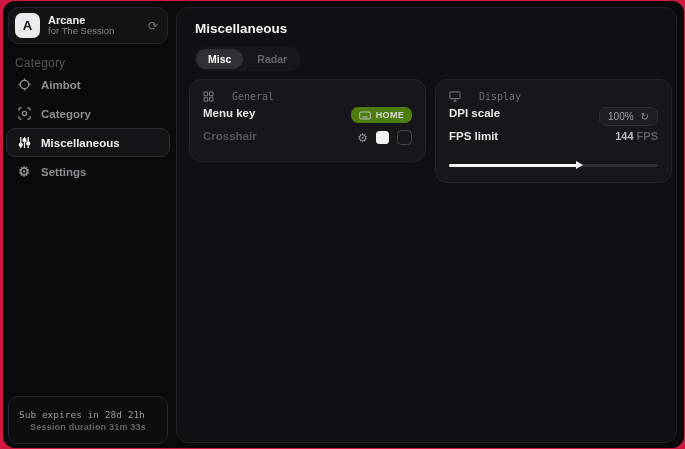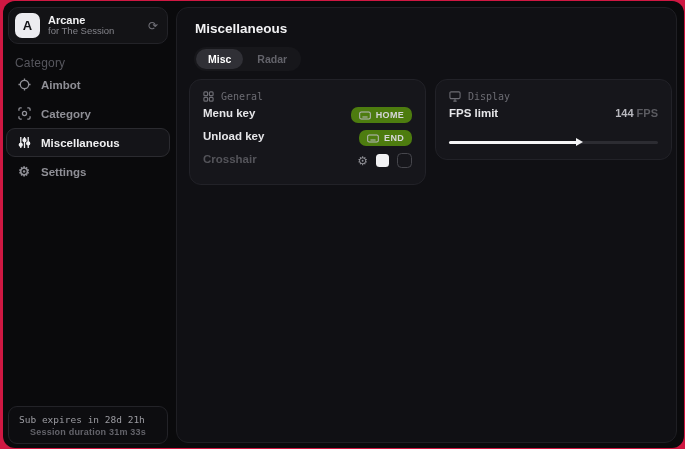--- a/index.html
+++ b/index.html
@@ -38,21 +38,21 @@
   .nav-item {
     height:29px; display:flex; align-items:center; gap:10px;
     padding-left:10px; color:#8f8f96; font-size:11.5px; font-weight:600;
     border:1px solid transparent; border-radius:9px; cursor:pointer;
   }
   .nav-item.active { background:#141418; border-color:#2b2b30; color:#f0f0f2; }
   .nav-icon { width:14px; height:14px; display:flex; align-items:center; justify-content:center; flex:none; }
   .nav-icon svg { display:block; }
 
   .side-footer {
-    position:absolute; left:5px; bottom:4px; width:160px; height:38px;
+    position:absolute; left:5px; bottom:4px; width:160px; height:48px;
     border:1px solid #232328; border-radius:9px; background:#0d0d10;
     padding:5px 10px; display:flex; flex-direction:column; justify-content:center;
   }
   .foot-line1 { font-family:"DejaVu Sans Mono", monospace; font-size:9.5px; color:#9c9ca2; }
   .foot-line2 { font-size:9px; font-weight:bold; color:#63636a; margin-top:2px; letter-spacing:.2px;text-align:center; }
 
   
   .main {
     position:absolute; left:173px; top:6px; width:501px; height:436px;
     background:#101014; border:1px solid #1f1f24; border-radius:12px;
@@ -68,21 +68,21 @@
     color:#63636a; cursor:pointer;
   }
   .tab.active { background:#303036; color:#ffffff; }
 
   .cards { position:absolute; left:12px; top:71px; display:flex; gap:9px; align-items:flex-start; }
   .card {
     width:237px; background:#16161b; border:1px solid #222228;
     border-radius:12px; padding:11px 13px 13px;
   }
   .card-head {
-    display:flex; align-items:center; gap:7px;
+    display:flex; align-items:center; gap:18px;
     color:#6c6c73; font-family:"DejaVu Sans Mono", monospace; font-size:10px;
   }
   .card-head svg { display:block; }
 
   .row {
     margin-top:5px; height:18px;
     display:flex; align-items:flex-start; justify-content:space-between;
   }
   .row-label { font-size:11.5px; font-weight:bold; color:#e6e6e9; }
   .row-label.dim { color:#54545a; }
@@ -218,32 +218,20 @@
             <span>
               <svg width="12" height="9" viewBox="0 0 14 10" fill="none" stroke="#b9b9bf" stroke-width="1.2">
                 <rect x="0.8" y="0.8" width="12.4" height="8.4" rx="1.8"></rect>
                   <line x1="4" y1="6.8" x2="10" y2="6.8"></line>
               </svg>
             </span>
             <span class="keybind-text">HOME</span>
           </span>
         </div>
 
-        <div class="row">
-          <span class="row-label">Unload key</span>
-          <span class="keybind">
-            <span>
-              <svg width="12" height="9" viewBox="0 0 14 10" fill="none" stroke="#b9b9bf" stroke-width="1.2">
-                <rect x="0.8" y="0.8" width="12.4" height="8.4" rx="1.8"></rect>
-                  <line x1="4" y1="6.8" x2="10" y2="6.8"></line>
-              </svg>
-            </span>
-            <span class="keybind-text">END</span>
-          </span>
-        </div>
 
         <div class="row">
           <span class="row-label dim">Crosshair</span>
           <span class="crosshair-controls">
             <span class="mini-gear">⚙</span>
             <span class="swatch"></span>
             <span class="checkbox"></span>
           </span>
         </div>
       </div>
@@ -253,20 +241,27 @@
           <span>
             <svg width="12" height="11" viewBox="0 0 14 13" fill="none" stroke="currentColor" stroke-width="1.3">
               <rect x="1" y="1" width="12" height="8" rx="1.5"></rect>
                 <line x1="5" y1="12" x2="9" y2="12"></line>
                 <line x1="7" y1="9" x2="7" y2="12"></line>
             </svg>
           </span>
           <span>Display</span>
         </div>
 
+        <div class="row">
+          <span class="row-label">DPI scale</span>
+          <span class="dpi-control">
+            <span class="dpi-value">100%</span>
+            <span class="cycle">↻</span>
+          </span>
+        </div>
 
         <div class="row">
           <span class="row-label">FPS limit</span>
           <span class="fps-value">
             <span>144</span>
             <span class="fps-unit">FPS</span>
           </span>
         </div>
 
         <div class="slider">

